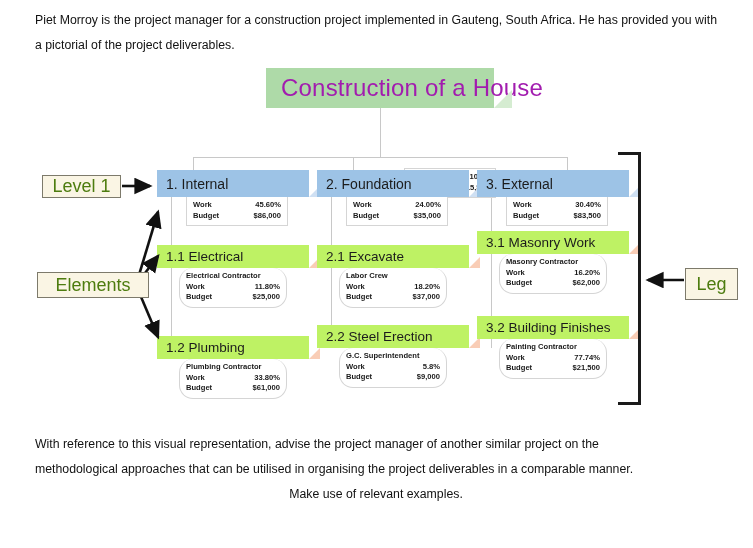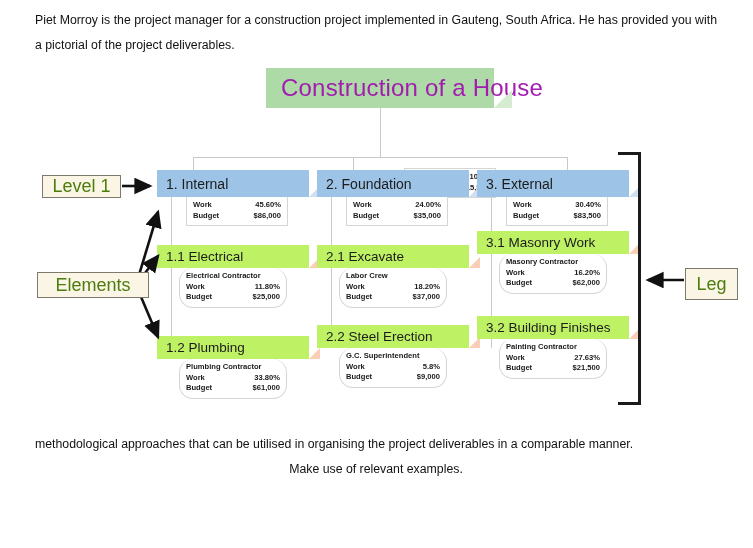--- a/index.html
+++ b/index.html
@@ -334,21 +334,21 @@
 
     <div class="node lvl2" id="n32">
       <div class="node-head">
         <span>3.2 Building Finishes</span>
         <span class="fold"></span>
       </div>
       <div class="databox lvl2-data">
         <div class="owner">Painting Contractor</div>
         <div class="row">
           <span class="k">Work</span>
-          <span class="v">27.63%</span>
+          <span class="v">77.74%</span>
         </div>
         <div class="row">
           <span class="k">Budget</span>
           <span class="v">$21,500</span>
         </div>
       </div>
     </div>
 
     <div id="bracket">
       <div class="top"></div>
@@ -378,17 +378,18 @@
     <div class="callout" id="label-elements">
       <span>Elements</span>
     </div>
     <div class="callout" id="label-leg">
       <span>Leg</span>
     </div>
 
   </div>
 
   <div class="para" id="closing-para">
+    <p>With reference to this visual representation, advise the project manager of another similar project on the</p>
     <p>methodological approaches that can be utilised in organising the project deliverables in a comparable manner.</p>
     <p class="last">Make use of relevant examples.</p>
   </div>
 
 </div>
 
 </body></html>

